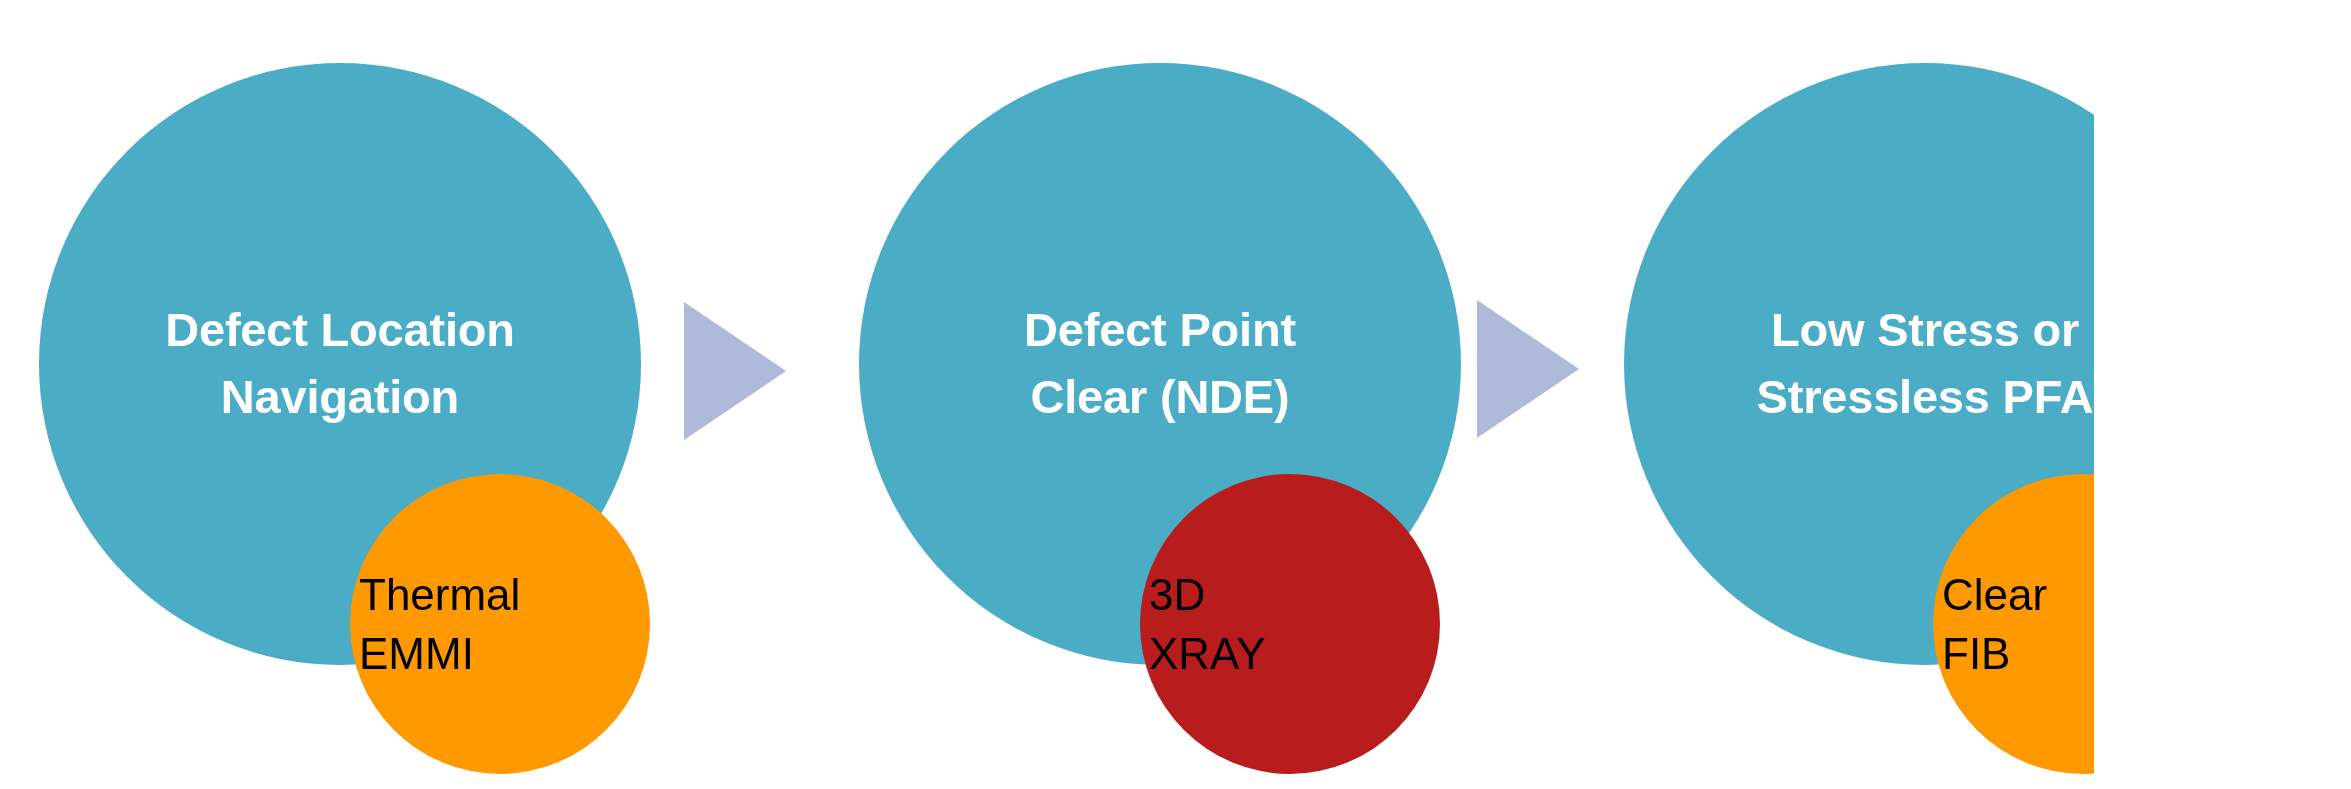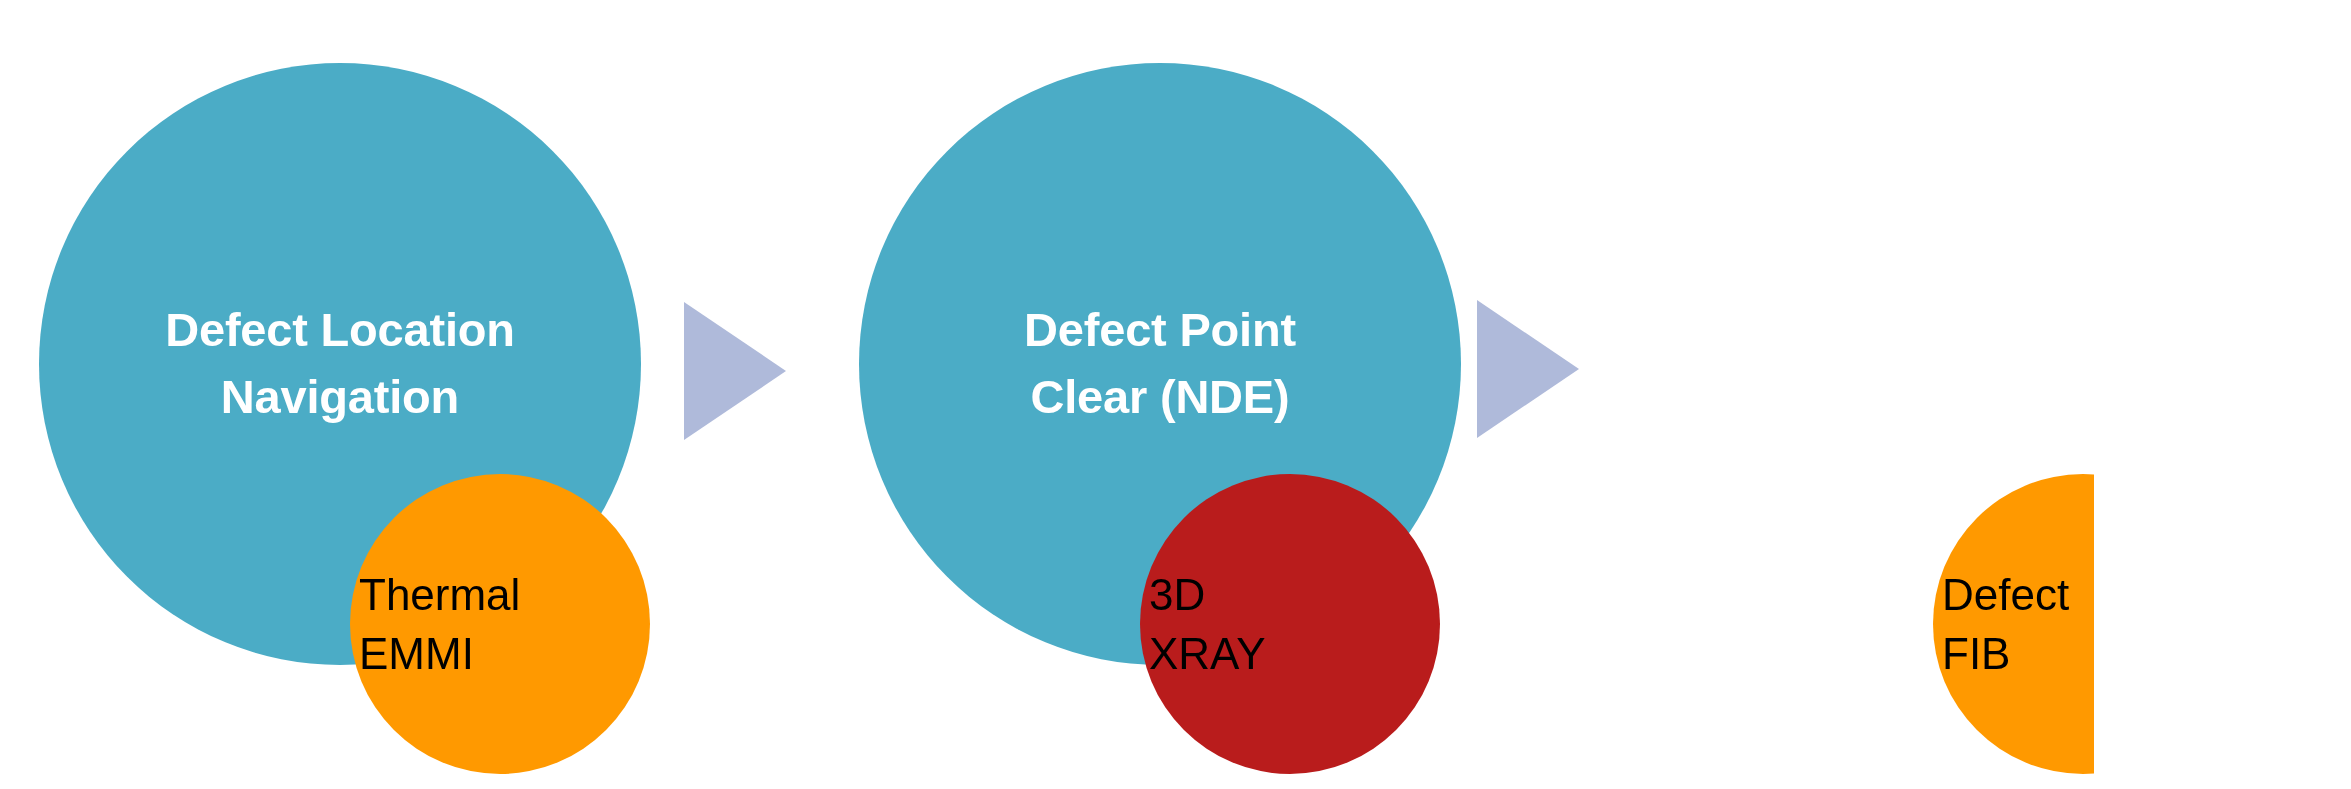--- a/index.html
+++ b/index.html
@@ -94,19 +94,23 @@
       <div class="badge-label">3D
 XRAY</div>
     </div>
 
     <div class="arrow" style="left:1477px; top:300px; width:102px; height:138px;">
       <svg viewBox="0 0 102 138" preserveAspectRatio="none" aria-hidden="true">
         <polygon points="0,0 102,69 0,138" fill="#AFBADA"></polygon>
       </svg>
     </div>
 
+    <div class="main-circle" style="left:1624px; top:63px; width:602px; height:602px; background:#4BACC6;">
+      <div class="main-label">Low Stress or
+Stressless PFA</div>
+    </div>
     <div class="badge-circle" style="left:1933px; top:474px; width:300px; height:300px; background:#FF9900;">
-      <div class="badge-label">Defect
+      <div class="badge-label">Clear
 FIB</div>
     </div>
 
   </div>
 </div>
 
 </body></html>

